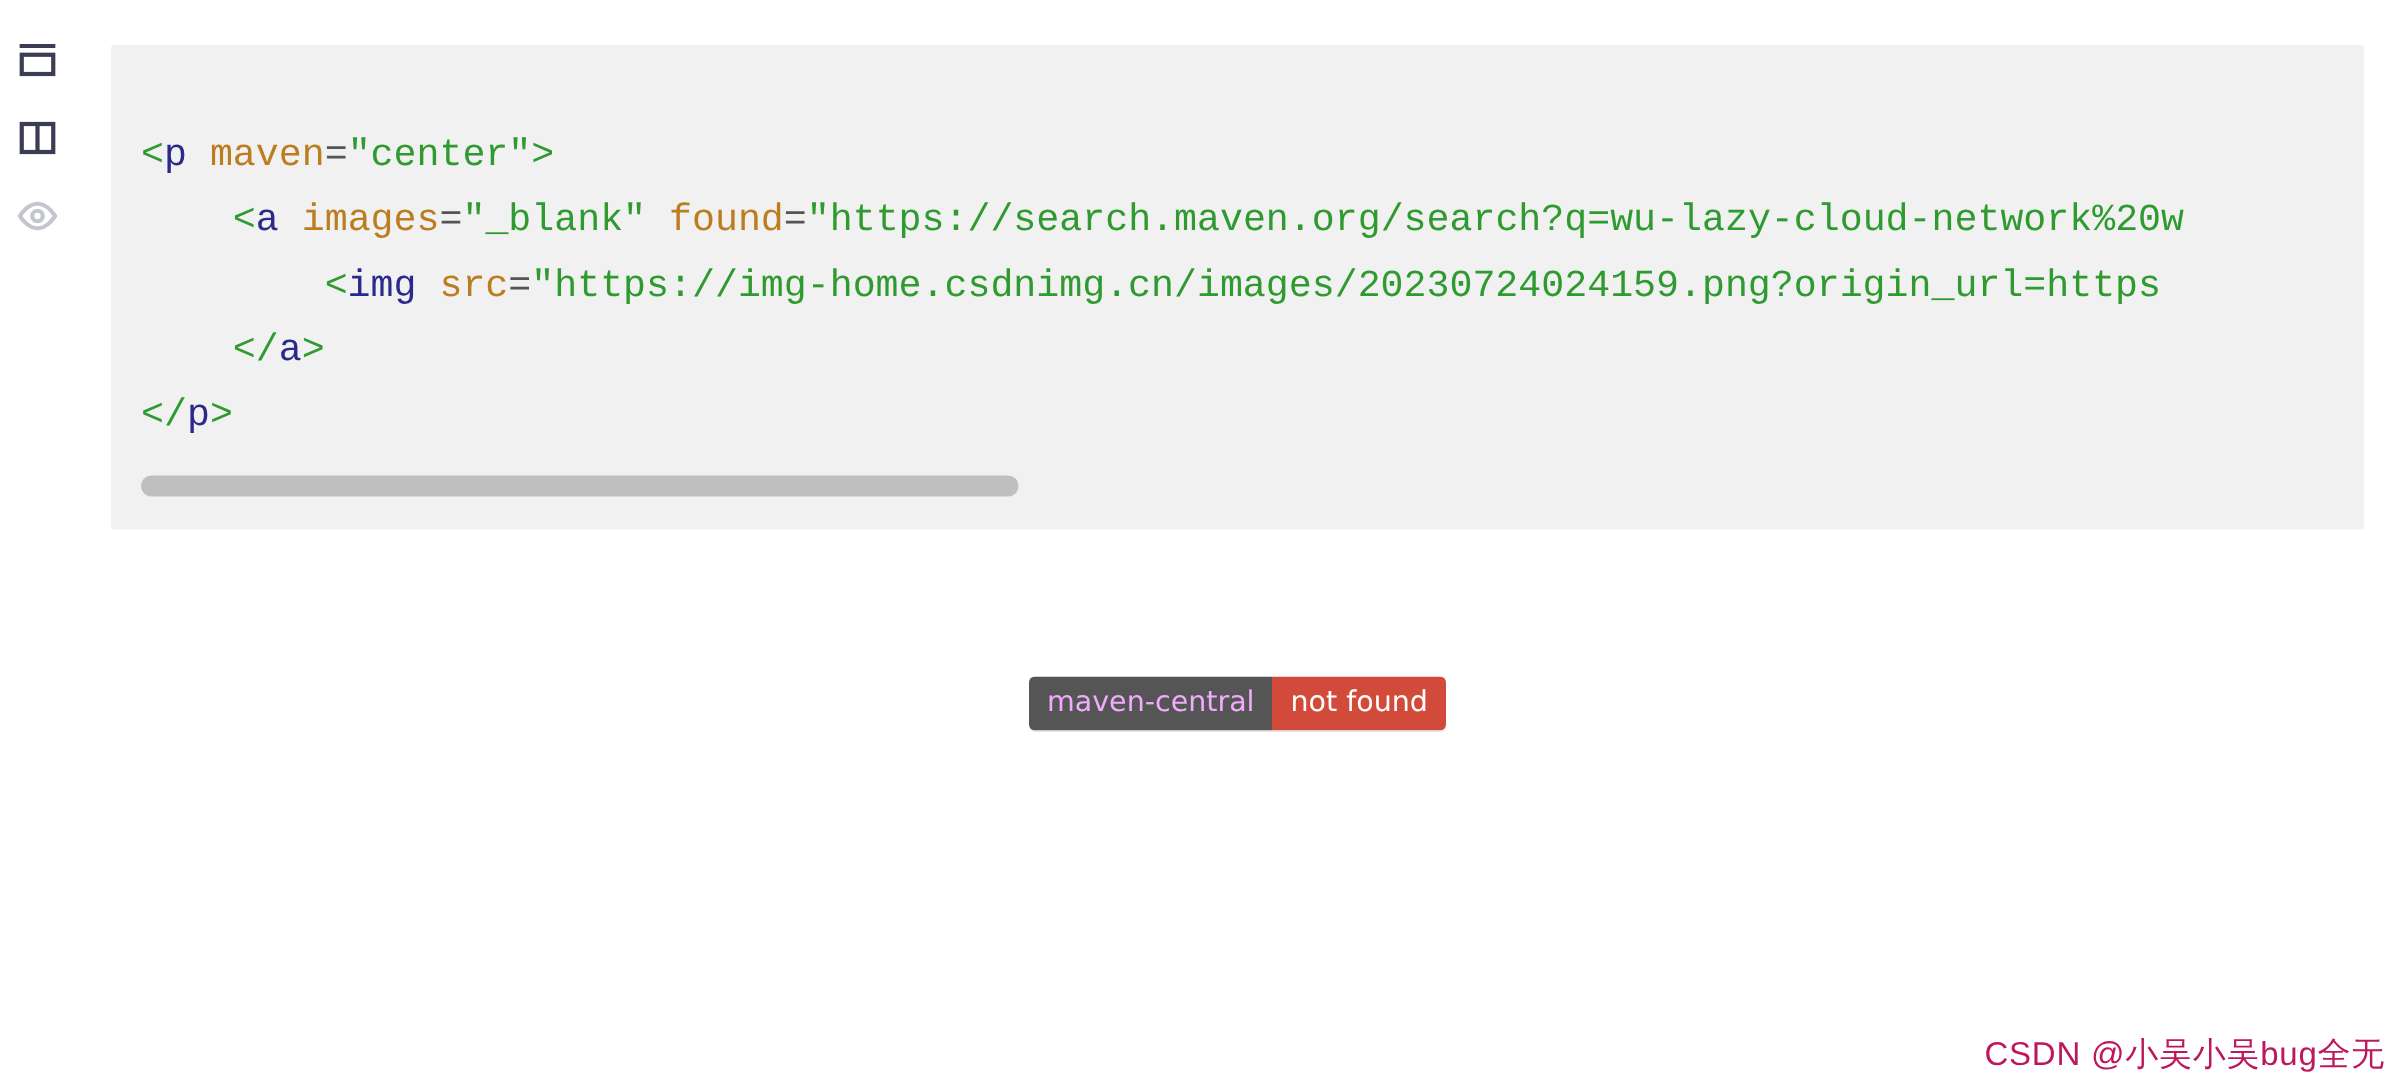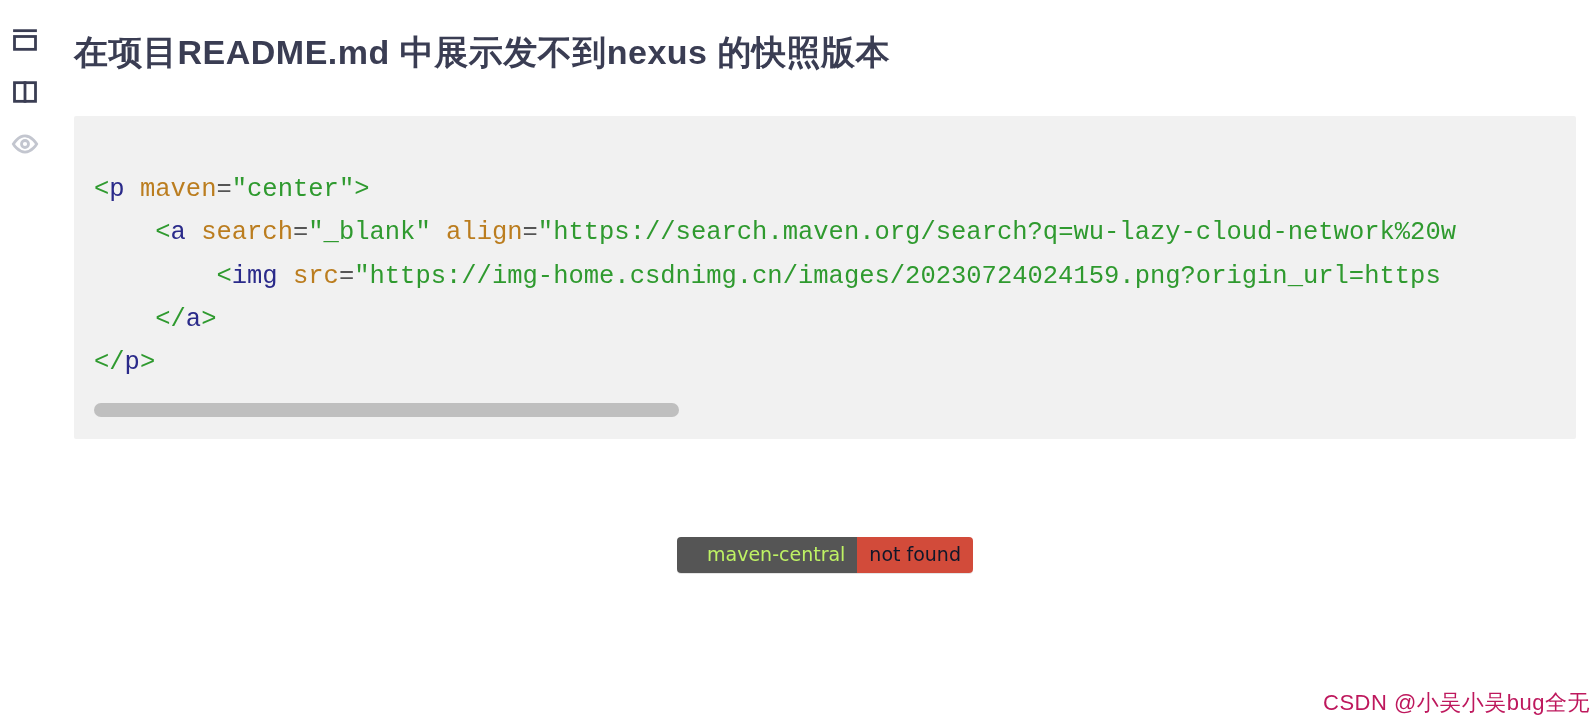--- a/index.html
+++ b/index.html
@@ -86,26 +86,26 @@
     display:inline-flex;
     font-family: Verdana, DejaVu Sans, sans-serif;
     font-size:19px;
     line-height:1;
     border-radius:4px;
     overflow:hidden;
     box-shadow:0 1px 0 rgba(0,0,0,0.1);
   }
   .badge-left {
     background:#555555;
-    color:#bef264;
-    padding:8px 12px 9px 30px;
+    color:#f0abfc;
+    padding:8px 12px 9px 12px;
   }
   .badge-right {
     background:#d24b3a;
-    color:#0f172a;
+    color:#ffffff;
     padding:8px 12px 9px 12px;
   }
   .watermark {
     position:absolute;
     right:6px;
     bottom:6px;
     font-size:22px;
     color:#be185d;
     letter-spacing:0.5px;
     user-select:none;
@@ -130,25 +130,24 @@
   <div class="icon dim">
     <svg width="28" height="28" viewBox="0 0 24 24" fill="none" stroke="currentColor" stroke-width="2.4" stroke-linecap="round">
       <path d="M2 12s4-7 10-7 10 7 10 7-4 7-10 7S2 12 2 12z"></path>
       <circle cx="12" cy="12" r="3"></circle>
     </svg>
   </div>
 </div>
 
 <div class="content">
 
-  <div class="heading">在项目README.md 中展示发不到nexus 的快照版本</div>
 
   <div class="codebox">
 <pre class="code-pre"><span class="tok-b">&lt;</span><span class="tok-tag">p</span><span> </span><span class="tok-attr">maven</span><span class="tok-eq">=</span><span class="tok-str">"center"</span><span class="tok-b">&gt;</span>
-<span>    </span><span class="tok-b">&lt;</span><span class="tok-tag">a</span><span> </span><span class="tok-attr">search</span><span class="tok-eq">=</span><span class="tok-str">"_blank"</span><span> </span><span class="tok-attr">align</span><span class="tok-eq">=</span><span class="tok-str">"https://search.maven.org/search?q=wu-lazy-cloud-network%20w</span>
+<span>    </span><span class="tok-b">&lt;</span><span class="tok-tag">a</span><span> </span><span class="tok-attr">images</span><span class="tok-eq">=</span><span class="tok-str">"_blank"</span><span> </span><span class="tok-attr">found</span><span class="tok-eq">=</span><span class="tok-str">"https://search.maven.org/search?q=wu-lazy-cloud-network%20w</span>
 <span>        </span><span class="tok-b">&lt;</span><span class="tok-tag">img</span><span> </span><span class="tok-attr">src</span><span class="tok-eq">=</span><span class="tok-str">"https://img-home.csdnimg.cn/images/20230724024159.png?origin_url=https</span>
 <span>    </span><span class="tok-b">&lt;/</span><span class="tok-tag">a</span><span class="tok-b">&gt;</span>
 <span class="tok-b">&lt;/</span><span class="tok-tag">p</span><span class="tok-b">&gt;</span></pre>
     <div class="code-scroll">
       <div class="code-scroll-thumb"></div>
     </div>
   </div>
 
   <div class="badge-wrap">
     <span class="badge">

